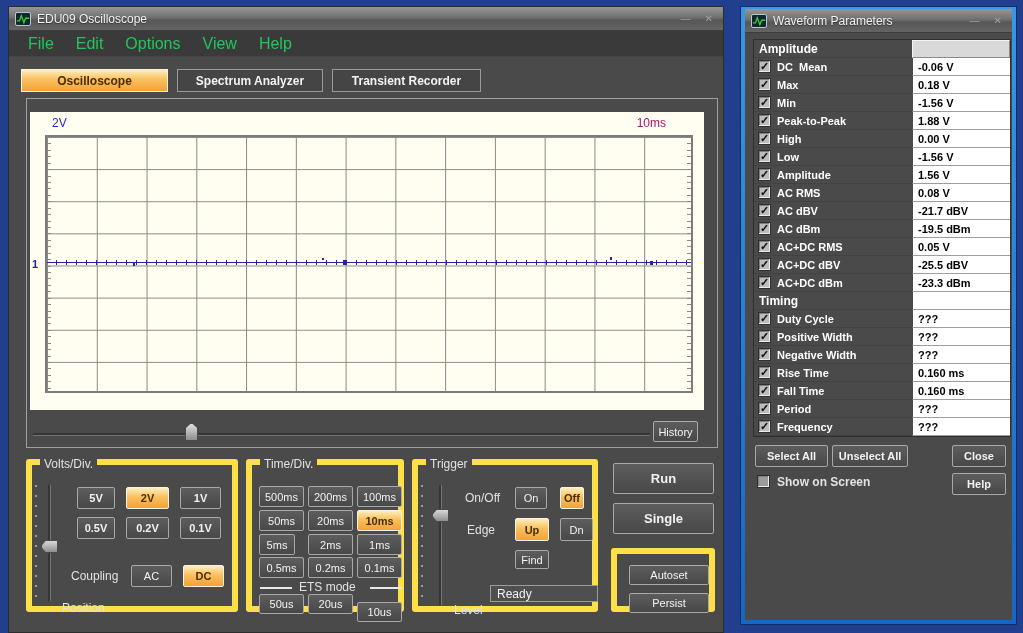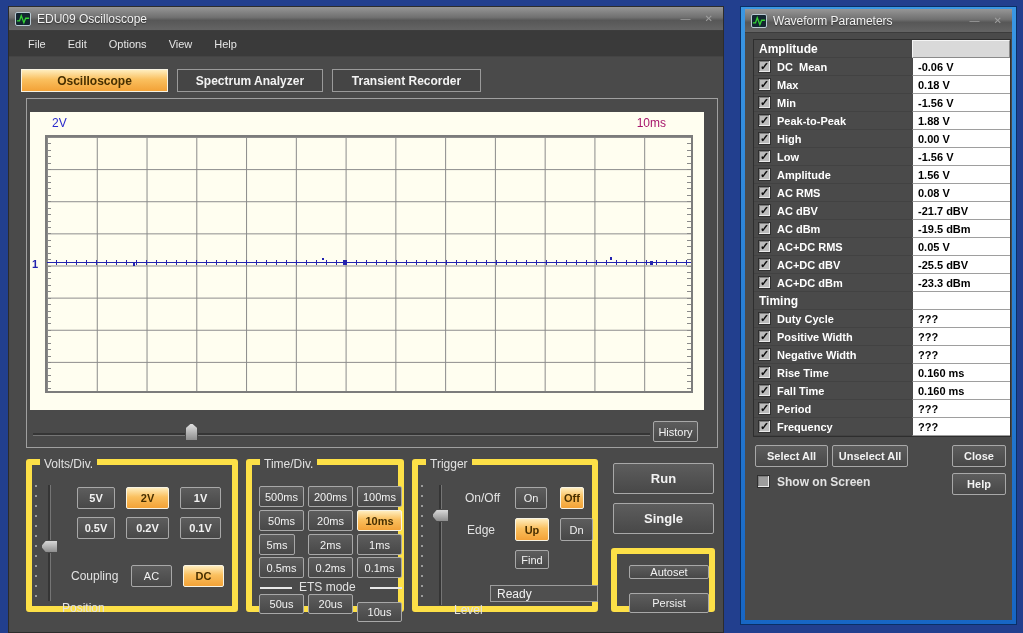--- a/index.html
+++ b/index.html
@@ -26,21 +26,21 @@
   .groupbox { position:absolute; border:6px solid #fde047; border-radius:3px; }
   .gb-legend { position:absolute; top:-8px; left:8px; background:#4a4a4a; padding:0 4px; color:#e2e2e2; font-size:12px; }
 
   .lbl { position:absolute; color:#e2e2e2; font-size:12px; }
 
   
   #main-win { position:absolute; left:8px; top:6px; width:716px; height:627px;
     background:#4a4a4a; border:1px solid #2c2c2c; }
   #menu-bar { position:absolute; left:0; top:24px; right:0; height:26px; background:#3a3a3a;
     display:flex; align-items:center; padding-left:8px; border-bottom:1px solid #444; }
-  .menu-item { color:#e5e5e5; font-size:11px; padding:0 11px; }
+  .menu-item { color:#22c55e; font-size:16px; padding:0 11px; }
 
   .tab { position:absolute; top:62px; height:23px; display:flex; align-items:center; justify-content:center;
     font-size:12px; font-weight:bold; background:#454545; border:1px solid #9a9a9a; color:#f2f2f2; }
   .tab.sel { background:linear-gradient(#ffedbd,#fac05f 45%,#f3a237); border:1px solid #f7f3e4; color:#472f00; }
 
   
   #scope-panel { position:absolute; left:17px; top:91px; width:692px; height:350px;
     background:#4a4a4a; border:1px solid #a0a0a0; }
   #scope-display { position:absolute; left:3px; top:13px; width:674px; height:298px; background:#fffef0; }
   #scope-grid { position:absolute; left:15px; top:23px; width:648px; height:258px;
@@ -196,21 +196,21 @@
       <div class="btn sel" style="left:97px; top:53px; width:34px; height:23px;">Up</div>
       <div class="btn" style="left:142px; top:53px; width:33px; height:23px; font-weight:normal;">Dn</div>
       <div class="btn" style="left:97px; top:85px; width:34px; height:19px; font-weight:normal;">Find</div>
       <div id="ready-box" style="left:72px; top:120px; width:108px; height:17px;">Ready</div>
       <span class="lbl" style="left:36px; top:138px;">Level</span>
     </div>
 
     <div class="btn big" style="left:604px; top:456px; width:101px; height:31px;">Run</div>
     <div class="btn big" style="left:604px; top:496px; width:101px; height:31px;">Single</div>
     <div class="groupbox" style="left:602px; top:541px; width:104px; height:64px;">
-      <div class="btn" style="left:12px; top:11px; width:80px; height:14px; font-weight:normal;">Autoset</div>
+      <div class="btn" style="left:12px; top:11px; width:80px; height:20px; font-weight:normal;">Autoset</div>
       <div class="btn" style="left:12px; top:39px; width:80px; height:20px; font-weight:normal;">Persist</div>
     </div>
   </div>
 
   <div id="params-win">
     <div id="params-inner">
       <div class="titlebar">
         <span class="app-icon">
           <svg viewBox="0 0 16 14">
               <polyline points="1,9 4,9 6,3 9,11 11,6 15,6" fill="none" stroke="#35d435" stroke-width="1.5"></polyline>

